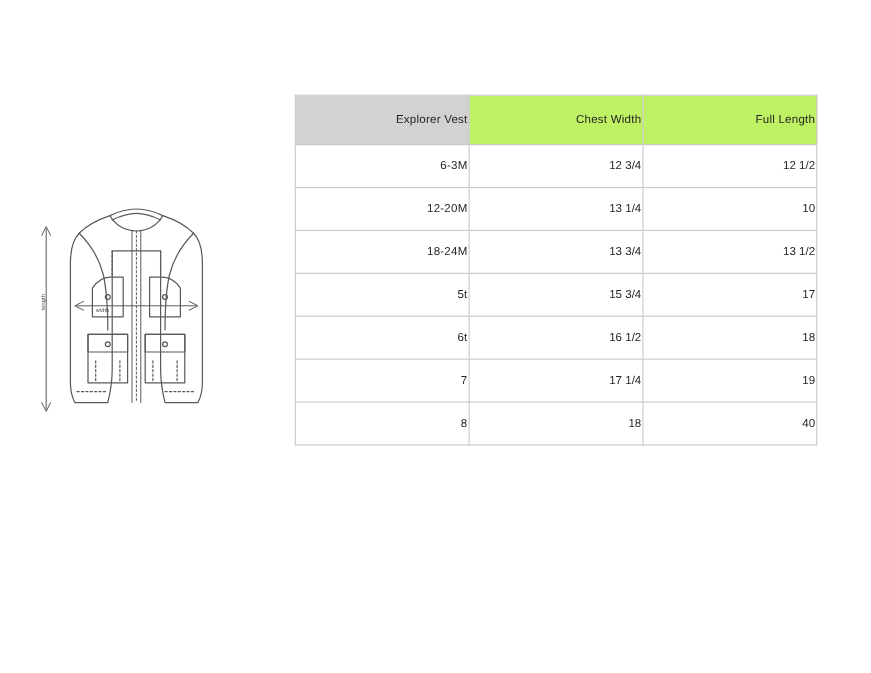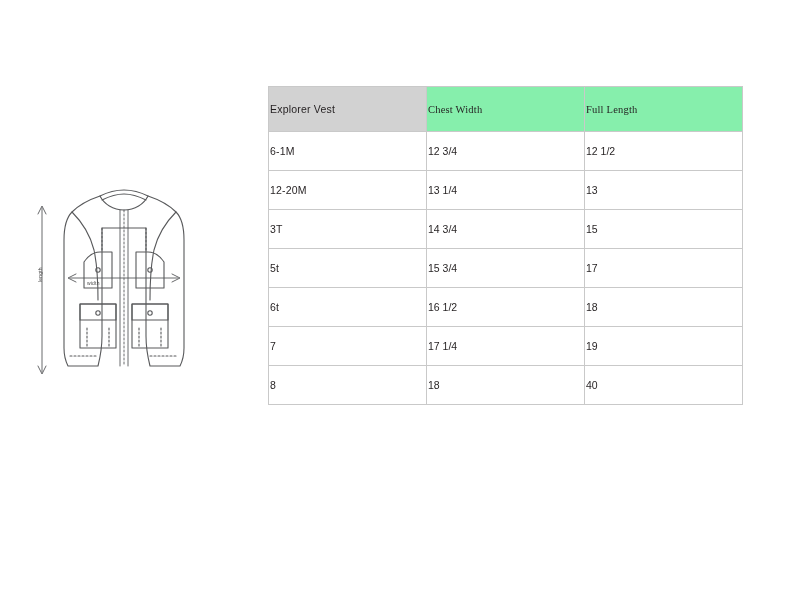--- a/index.html
+++ b/index.html
@@ -47,38 +47,37 @@
   
   .chart {
     position: absolute;
     left: 268px;
     top: 86px;
     border-collapse: collapse;
     table-layout: fixed;
   }
   .chart th, .chart td {
     border: 1px solid #c9c9c9;
-    text-align: left;
+    text-align: right;
     vertical-align: middle;
     font-weight: normal;
     color: #231f20;
   }
   .chart thead th {
     height: 42px;
     font-size: 10.5px;
     letter-spacing: .2px;
   }
   .chart thead th.head-first {
     background: #d2d2d2;
     width: 155px;
   }
   .chart thead th.head-rest {
-    background: #86efac;
+    background: #bef264;
     width: 155px;
-    font-family: Liberation Serif, serif;
   }
   .chart tbody td {
     height: 36px;
     font-size: 10.5px;
     background: #ffffff;
   }
   .chart tbody td.size-col {
     letter-spacing: .2px;
   }
 </style>
@@ -162,33 +161,33 @@
 <table class="chart">
   <thead>
     <tr>
       <th class="head-first">Explorer Vest</th>
       <th class="head-rest">Chest Width</th>
       <th class="head-rest">Full Length</th>
     </tr>
   </thead>
   <tbody>
     <tr>
-      <td class="size-col">6-1M</td>
+      <td class="size-col">6-3M</td>
       <td>12 3/4</td>
       <td>12 1/2</td>
     </tr>
     <tr>
       <td class="size-col">12-20M</td>
       <td>13 1/4</td>
-      <td>13</td>
-    </tr>
-    <tr>
-      <td class="size-col">3T</td>
-      <td>14 3/4</td>
-      <td>15</td>
+      <td>10</td>
+    </tr>
+    <tr>
+      <td class="size-col">18-24M</td>
+      <td>13 3/4</td>
+      <td>13 1/2</td>
     </tr>
     <tr>
       <td class="size-col">5t</td>
       <td>15 3/4</td>
       <td>17</td>
     </tr>
     <tr>
       <td class="size-col">6t</td>
       <td>16 1/2</td>
       <td>18</td>

